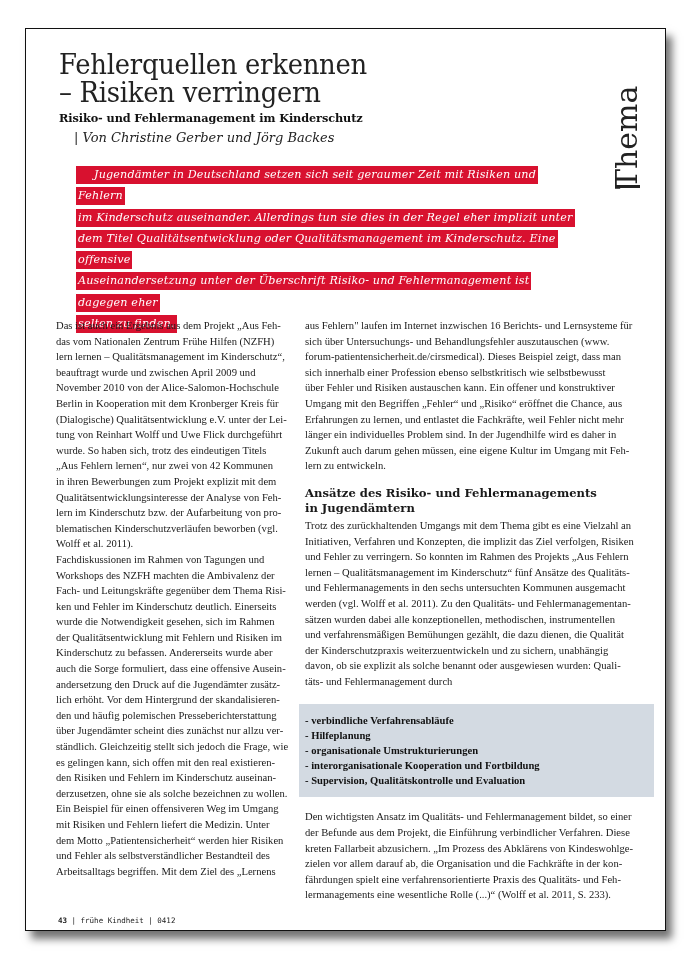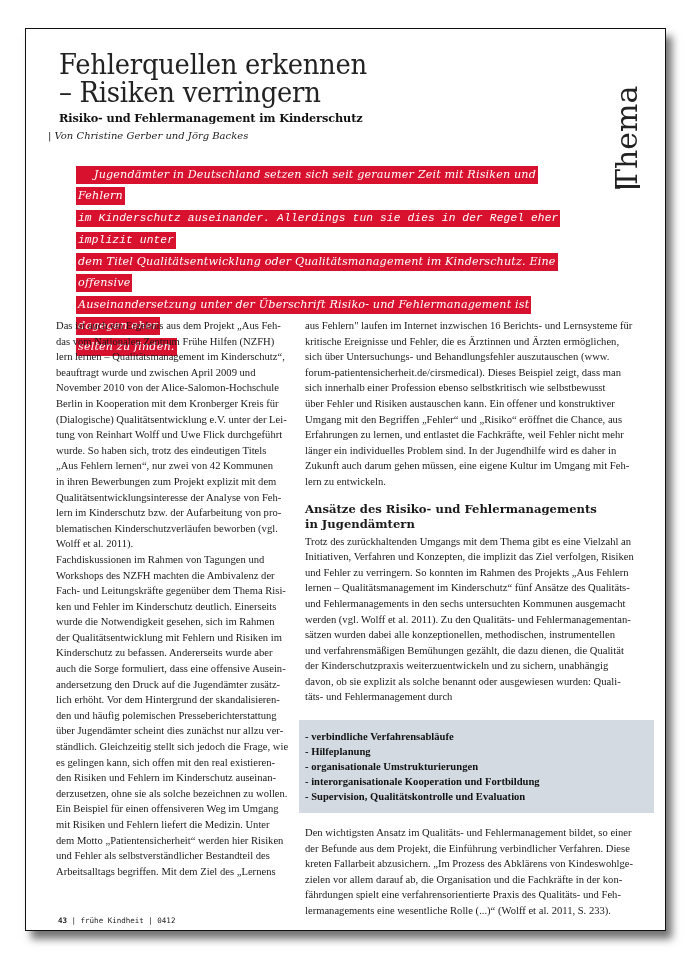--- a/index.html
+++ b/index.html
@@ -17,22 +17,22 @@
       font-family: "DejaVu Serif", serif; font-weight: normal; font-size: 27px;
       line-height: 28px; color: #222; letter-spacing: -0.3px; white-space: pre-line;
       transform: scaleX(0.96); transform-origin: left top;
     }
     .subtitle {
       position: absolute; left: 33px; top: 82px; margin: 0;
       font-family: "DejaVu Serif", serif; font-weight: bold; font-size: 11.3px; color: #111;
       letter-spacing: -0.1px;
     }
     .byline {
-      position: absolute; left: 22px; top: 101px; margin: 0;
-      font-family: "DejaVu Serif", serif; font-style: italic; font-size: 10px; color: #222;
+      position: absolute; left: 48px; top: 101px; margin: 0;
+      font-family: "DejaVu Serif", serif; font-style: italic; font-size: 13px; color: #222;
     }
     .thema {
       position: absolute; left: 583px; top: 10px; width: 36px; height: 150px;
     }
     .thema-text {
       position: absolute; left: 0; top: 0;
       writing-mode: vertical-rl; transform: rotate(180deg);
       font-family: "DejaVu Serif", serif; font-size: 30px; color: #222; line-height: 36px;
       white-space: nowrap; height: 150px;
     }
@@ -85,21 +85,21 @@
   <h2 class="subtitle">Risiko- und Fehlermanagement im Kinderschutz</h2>
   <p class="byline">| Von Christine Gerber und Jörg Backes</p>
 
   <div class="thema">
     <div class="thema-text">Thema</div>
     <div class="thema-bar"></div>
   </div>
 
   <div class="lead">
     <span class="hl" style="background: rgb(216, 17, 47);"><span class="indent"></span><span>Jugendämter in Deutschland setzen sich seit geraumer Zeit mit Risiken und Fehlern</span></span><br>
-    <span class="hl" style="background: rgb(216, 17, 47); font-family: Liberation Mono, monospace;">im Kinderschutz auseinander. Allerdings tun sie dies in der Regel eher implizit unter</span><br>
+    <span class="hl" style="background: rgb(216, 17, 47);">im Kinderschutz auseinander. Allerdings tun sie dies in der Regel eher implizit unter</span><br>
     <span class="hl" style="background: rgb(216, 17, 47);">dem Titel Qualitätsentwicklung oder Qualitätsmanagement im Kinderschutz. Eine offensive</span><br>
     <span class="hl" style="background: rgb(216, 17, 47);">Auseinandersetzung unter der Überschrift Risiko- und Fehlermanagement ist dagegen eher</span><br>
     <span class="hl" style="background: rgb(216, 17, 47);">selten zu finden.</span>
   </div>
 
   <div class="col col-left">
     <p>
         <span class="line">Das ist auch ein Ergebnis aus dem Projekt „Aus Feh-</span>
         <span class="line">das vom Nationalen Zentrum Frühe Hilfen (NZFH)</span>
         <span class="line">lern lernen – Qualitätsmanagement im Kinderschutz“,</span>
@@ -139,21 +139,20 @@
         <span class="line">mit Risiken und Fehlern liefert die Medizin. Unter</span>
         <span class="line">dem Motto „Patientensicherheit“ werden hier Risiken</span>
         <span class="line">und Fehler als selbstverständlicher Bestandteil des</span>
         <span class="line">Arbeitsalltags begriffen. Mit dem Ziel des „Lernens</span>
       </p>
   </div>
 
   <div class="col col-right">
     <p>
         <span class="line">aus Fehlern" laufen im Internet inzwischen 16 Berichts- und Lernsysteme für</span>
-        <span class="line">kritische Ereignisse und Fehler, die es Ärztinnen und Ärzten ermöglichen,</span>
         <span class="line">sich über Untersuchungs- und Behandlungsfehler auszutauschen (www.</span>
         <span class="line">forum-patientensicherheit.de/cirsmedical). Dieses Beispiel zeigt, dass man</span>
         <span class="line">sich innerhalb einer Profession ebenso selbstkritisch wie selbstbewusst</span>
         <span class="line">über Fehler und Risiken austauschen kann. Ein offener und konstruktiver</span>
         <span class="line">Umgang mit den Begriffen „Fehler“ und „Risiko“ eröffnet die Chance, aus</span>
         <span class="line">Erfahrungen zu lernen, und entlastet die Fachkräfte, weil Fehler nicht mehr</span>
         <span class="line">länger ein individuelles Problem sind. In der Jugendhilfe wird es daher in</span>
         <span class="line">Zukunft auch darum gehen müssen, eine eigene Kultur im Umgang mit Feh-</span>
         <span class="line">lern zu entwickeln.</span>
       </p>

